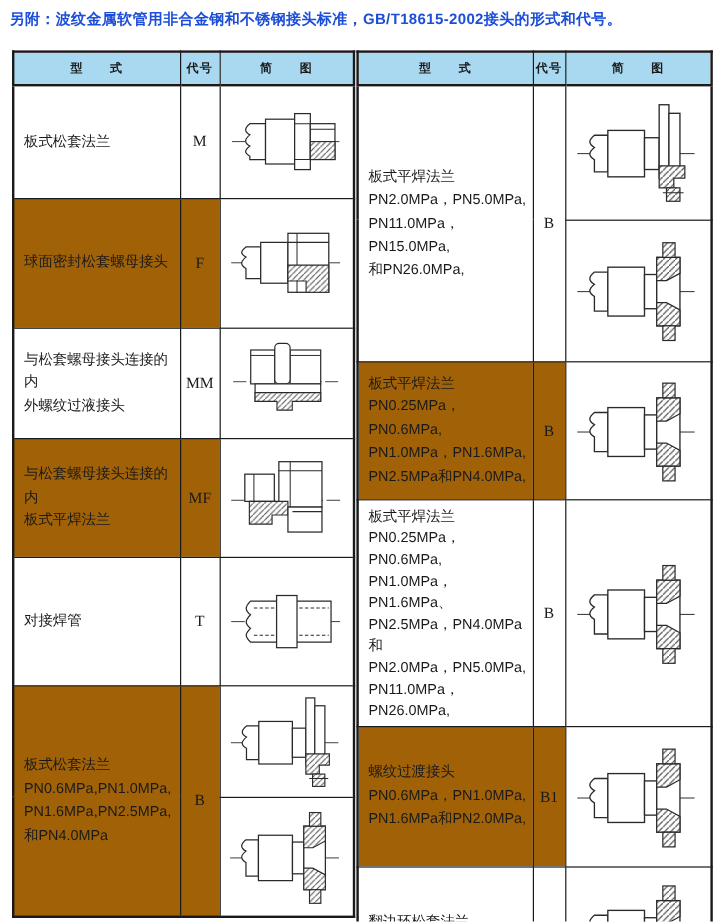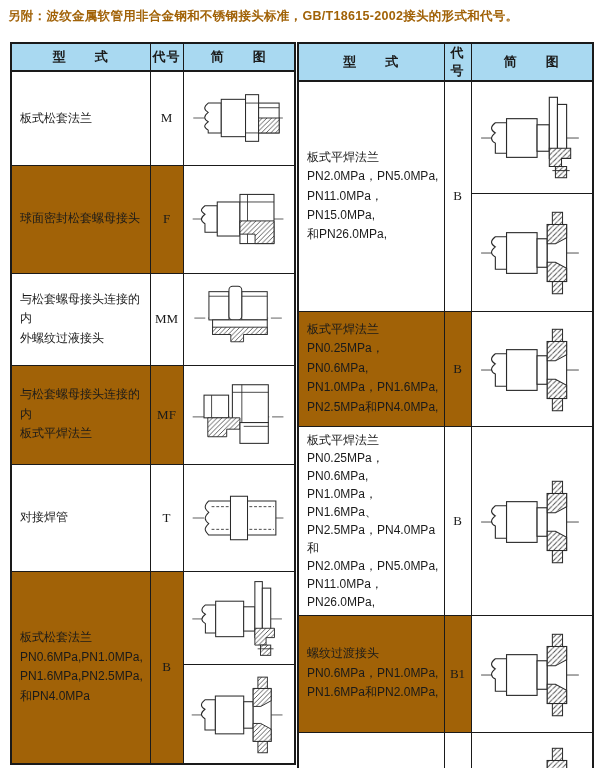--- a/index.html
+++ b/index.html
@@ -2,28 +2,28 @@
 <html><head>
 <meta charset="utf-8">
 <style>
   html,body{margin:0;padding:0;}
   body{
     width:600px;height:768px;background:#ffffff;position:relative;
     font-family:"Liberation Sans", sans-serif;color:#1a1a1a;overflow:hidden;
   }
   .title{
     position:absolute;left:8px;top:8px;width:584px;
-    font-size:12.5px;font-weight:bold;letter-spacing:.3px;color:#a16207;
+    font-size:12.5px;font-weight:bold;letter-spacing:.3px;color:#1d4ed8;
   }
   table{border-collapse:collapse;position:absolute;table-layout:fixed;border:2px solid #1a1a1a;background:#fff;}
   #tblL{left:10px;top:42px;width:284px;}
   #tblR{left:297px;top:42px;width:295px;}
   th,td{border:1px solid #1a1a1a;padding:0;vertical-align:middle;overflow:hidden;}
   th{
-    background:#a9d9f1;font-size:13px;font-weight:bold;height:26px;
+    background:#a9d9f1;font-size:10px;font-weight:bold;height:26px;
     letter-spacing:1px;border-bottom-width:2px;margin-left:22px;
   }
   td.type{
     font-size:12px;line-height:1.62;padding:4px 4px 4px 8px;
     white-space:pre-line;text-align:left;
   }
   td.code{
     font-family:"Liberation Serif", serif;font-size:13px;text-align:center;
   }
   td.diag{text-align:center;background:#fff;}

